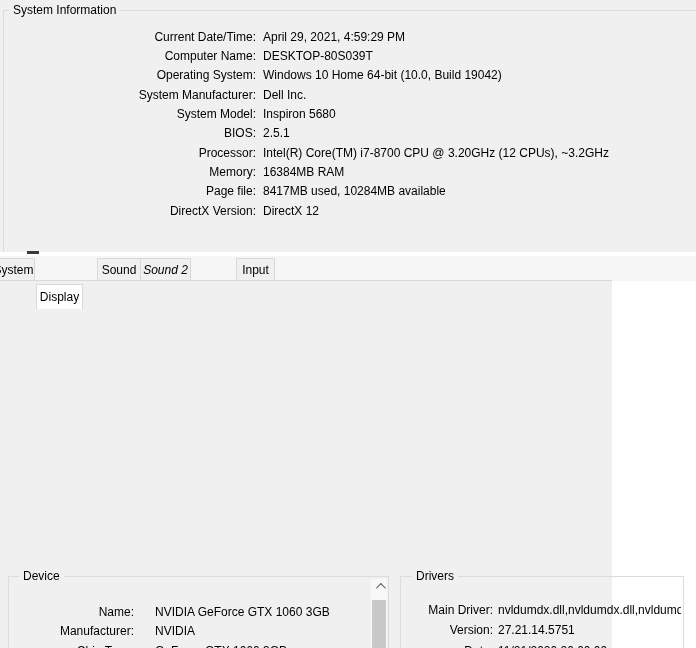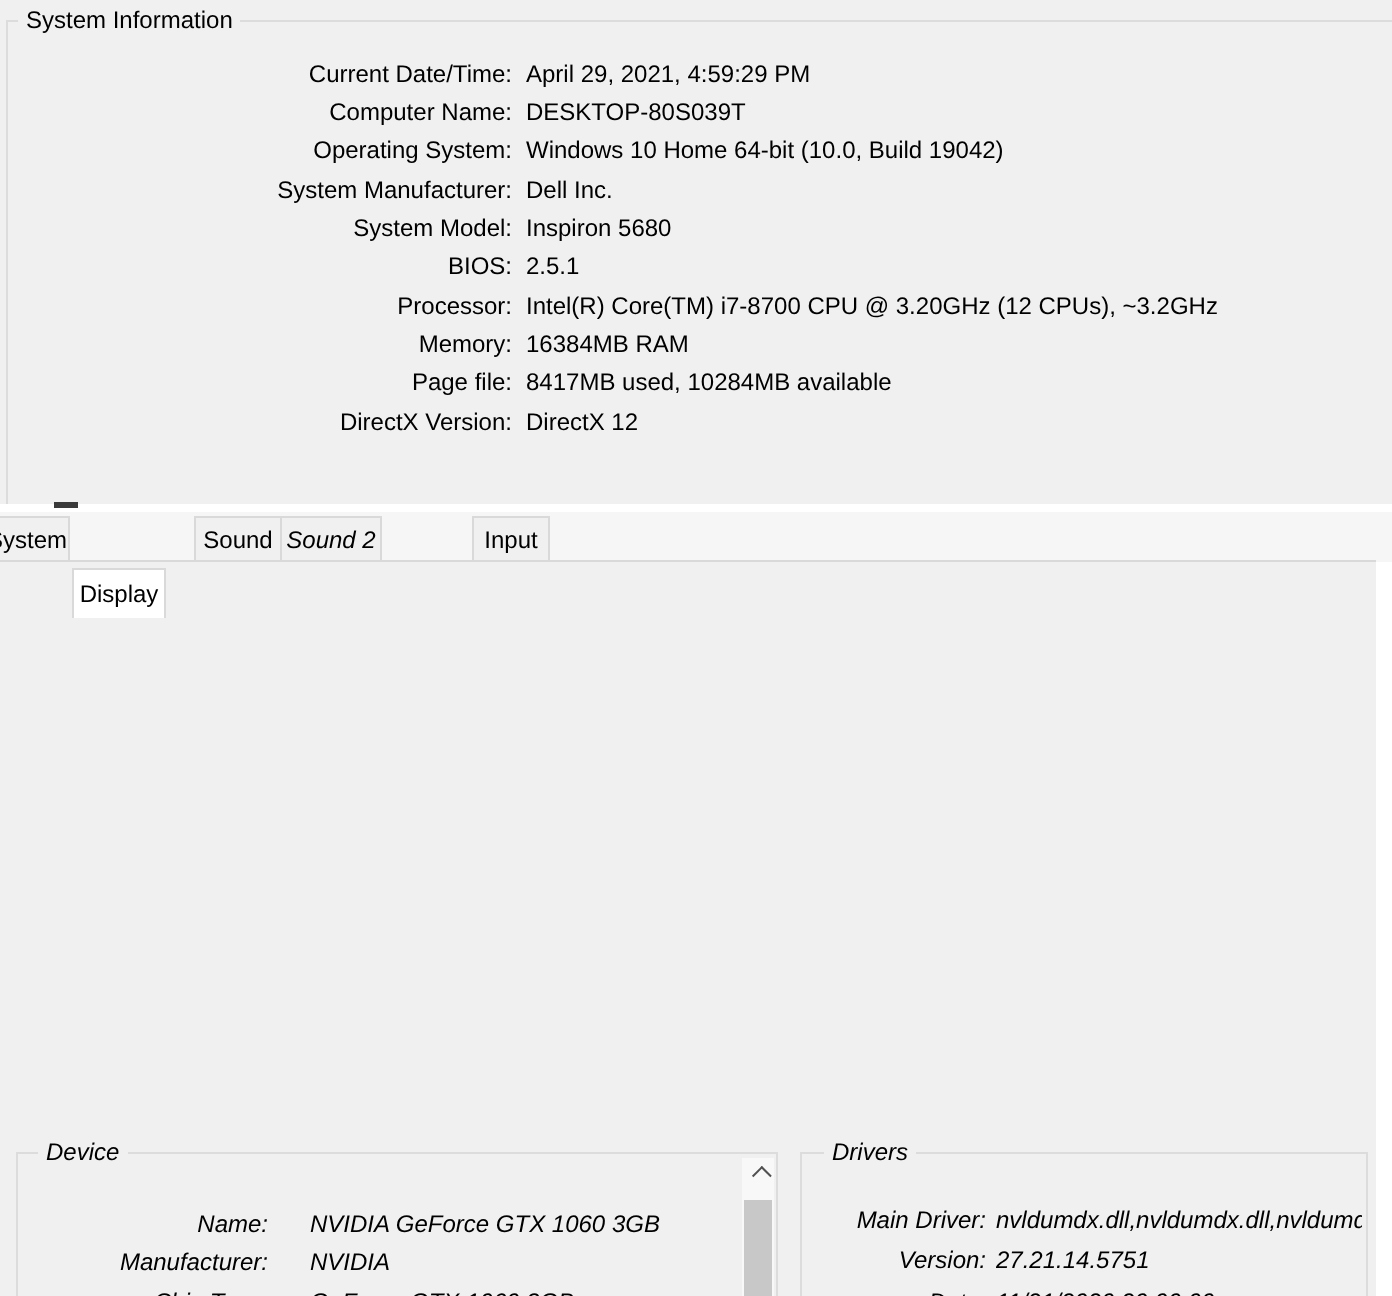--- a/index.html
+++ b/index.html
@@ -38,22 +38,22 @@
     border:1px solid var(--tab-border);border-bottom:none;display:flex;align-items:center;justify-content:center;
     z-index:2;cursor:default;}
   .tab.active{top:0;height:25px;background:var(--tab-active-bg);z-index:3;margin-top:28px;}
   .tab:nth-child(1){left:-8px;width:43px;}
   .tab:nth-child(2){left:36px;width:47px;}
   .tab:nth-child(3){left:97px;width:54px;}
   .tab:nth-child(4){left:140px;width:51px;font-style:italic;}
   .tab:nth-child(5){left:192px;width:39px;margin-left:44px;}
 
   
-  .pane{position:absolute;left:0;top:280px;width:688px;height:368px;background:var(--dialog-bg);
-    border-top:1px solid var(--tab-border);box-sizing:border-box;font-style:italic;}
+  .pane{position:absolute;left:0;top:280px;width:612px;height:368px;background:var(--dialog-bg);
+    border-top:1px solid var(--tab-border);box-sizing:border-box;}
 
   .device-box{left:8px;top:295px;width:381px;height:183px;}
   .drivers-box{left:400px;top:295px;width:284px;height:183px;}
   .device-box .gb-label,.dx-box .gb-label,.notes-box .gb-label{left:10px;}
   .drivers-box .gb-label{left:11px;text-align:center;}
 
   .device-rows{top:25px;right:18px;}
   .device-rows .row{height:19.5px;}
   .device-rows .lbl{width:125px;}
   .device-rows .val{margin-left:21px;}

